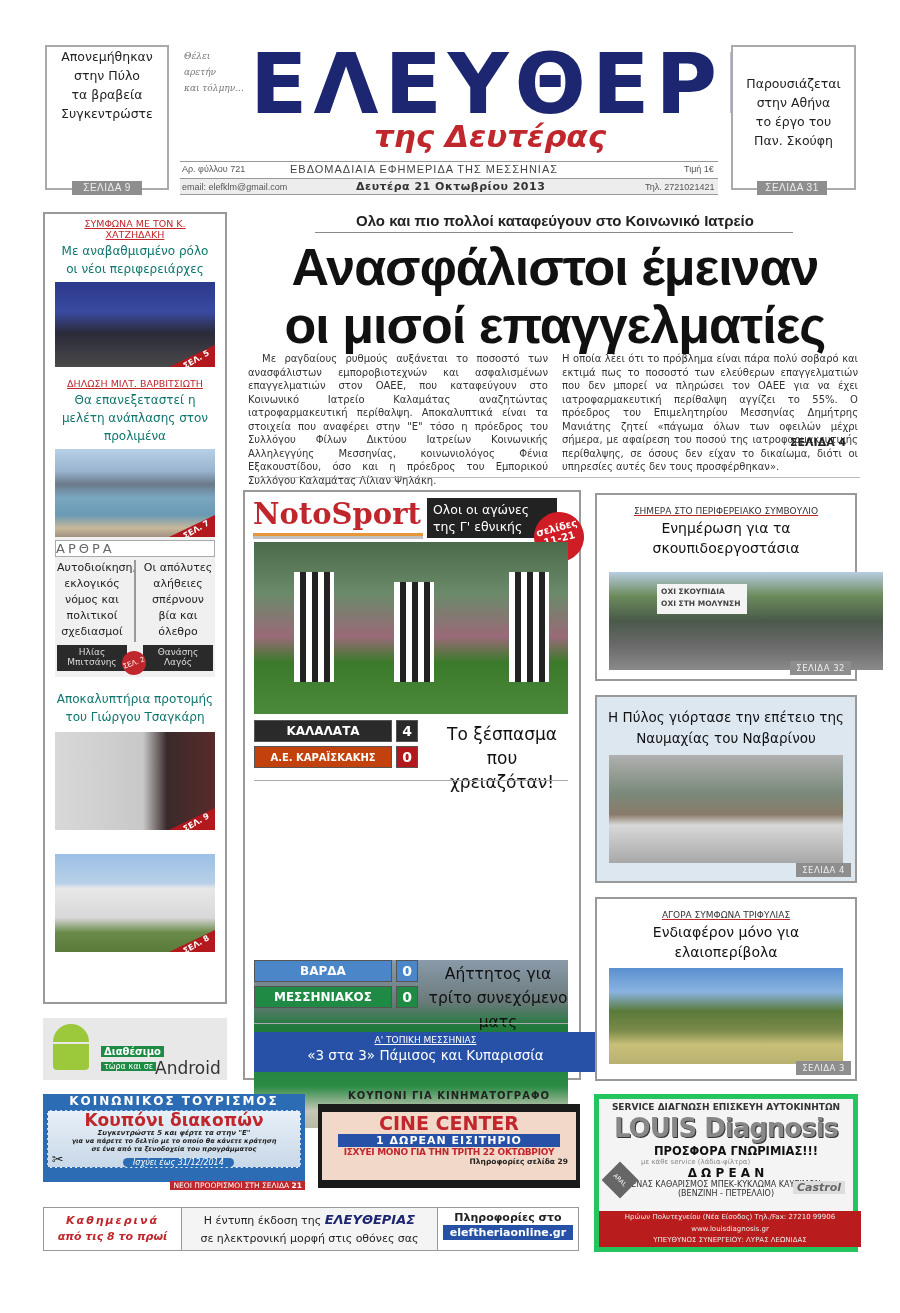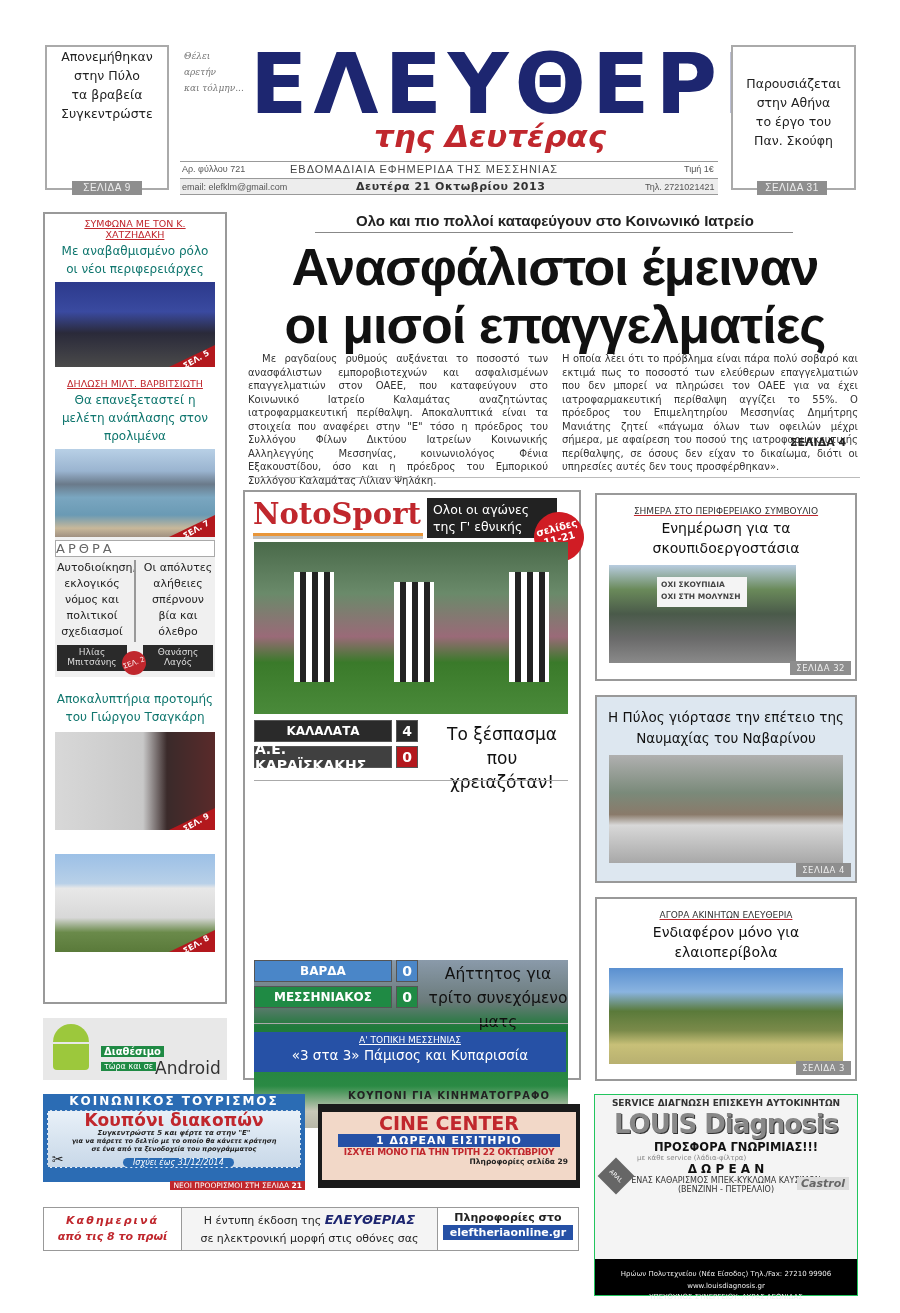--- a/index.html
+++ b/index.html
@@ -140,21 +140,21 @@
   <div style="position:absolute;left:140px;top:40px;width:40px;height:100px;background:repeating-linear-gradient(90deg,#fff 0 6px,#222 6px 12px)"></div>
   <div style="position:absolute;left:255px;top:30px;width:40px;height:110px;background:repeating-linear-gradient(90deg,#fff 0 6px,#222 6px 12px)"></div>
 </div>
 
 <div class="abs" style="left:254px;top:720px">
   <div class="scorerow">
     <div class="team" style="background:#2a2a2a">ΚΑΛΑΛΑΤΑ</div>
     <div class="score" style="background:#2a2a2a">4</div>
   </div>
   <div class="scorerow">
-    <div class="team" style="background:#404040;font-size:14px">Α.Ε. ΚΑΡΑΪΣΚΑΚΗΣ</div>
+    <div class="team" style="background:#c2410c;font-size:10px">Α.Ε. ΚΑΡΑΪΣΚΑΚΗΣ</div>
     <div class="score" style="background:#b3181d">0</div>
   </div>
 </div>
 <div class="abs" style="left:432px;top:722px;width:140px;text-align:center;font-size:17px;line-height:24px;color:#111">Το ξέσπασμα που χρειαζόταν!</div>
 <div class="abs" style="left:254px;top:780px;width:314px;border-top:1px solid #aaa"></div>
 
 <div class="abs photo" style="left:254px;top:788px;width:314px;height:168px;background:linear-gradient(180deg,#8a9aaa 0%,#6a7a7a 25%,#1f7a3a 40%,#2a8a44 75%,#c8c8b8 90%,#b8b8a8 100%)"></div>
 
 <div class="abs" style="left:254px;top:960px">
   <div class="scorerow">
@@ -162,45 +162,45 @@
     <div class="score" style="background:#4a86c8">0</div>
   </div>
   <div class="scorerow">
     <div class="team" style="background:#1f8a44">ΜΕΣΣΗΝΙΑΚΟΣ</div>
     <div class="score" style="background:#1f8a44">0</div>
   </div>
 </div>
 <div class="abs" style="left:422px;top:962px;width:152px;text-align:center;font-size:15.5px;line-height:24px;color:#111">Αήττητος για τρίτο συνεχόμενο ματς</div>
 <div class="abs" style="left:254px;top:1023px;width:314px;border-top:1px solid #aaa"></div>
 
-<div class="abs" style="left:254px;top:1032px;width:312px;height:40px;background:#2651a6;color:#fff;text-align:center">
+<div class="abs" style="left:254px;top:1032px;width:343px;height:40px;background:#2651a6;color:#fff;text-align:center">
   <div style="font-size:9px;text-decoration:underline;margin-top:3px">Α' ΤΟΠΙΚΗ ΜΕΣΣΗΝΙΑΣ</div>
   <div style="font-size:13.5px;margin-top:2px">«3 στα 3» Πάμισος και Κυπαρισσία</div>
 </div>
 
 <div class="abs box" style="left:595px;top:493px;width:262px;height:188px;border-color:#999">
   <div style="font-size:9px;text-align:center;color:#333;margin-top:11px;text-decoration:underline;text-decoration-color:#c0272d">ΣΗΜΕΡΑ ΣΤΟ ΠΕΡΙΦΕΡΕΙΑΚΟ ΣΥΜΒΟΥΛΙΟ</div>
   <div style="font-size:14px;line-height:20px;text-align:center;color:#111;padding:2px 40px 0">Ενημέρωση για τα σκουπιδοεργοστάσια</div>
-  <div class="photo" style="margin:7px 0 0 12px;width:187px;height:98px;background:linear-gradient(180deg,#b8cce0 0%,#6a8a5a 25%,#4a5a4a 50%,#6a6a6a 75%,#8a8a8a 100%)">
+  <div class="photo" style="margin:14px 0 0 12px;width:274px;height:98px;background:linear-gradient(180deg,#b8cce0 0%,#6a8a5a 25%,#4a5a4a 50%,#6a6a6a 75%,#8a8a8a 100%)">
     <div style="position:absolute;left:48px;top:12px;width:90px;height:30px;background:#f4f4f4;color:#444;font-size:7.5px;font-weight:bold;padding:2px 4px;line-height:12px">
       <div>ΟΧΙ ΣΚΟΥΠΙΔΙΑ</div>
       <div>ΟΧΙ ΣΤΗ ΜΟΛΥΝΣΗ</div>
     </div>
   </div>
   <div class="pagechip">ΣΕΛΙΔΑ 32</div>
 </div>
 
 <div class="abs box" style="left:595px;top:695px;width:262px;height:188px;border-color:#999;background:#dde7f0">
   <div style="font-size:13.5px;line-height:21px;text-align:center;color:#111;padding:10px 8px 0">Η Πύλος γιόρτασε την επέτειο της Ναυμαχίας του Ναβαρίνου</div>
   <div class="photo" style="margin:6px 0 0 12px;width:234px;height:108px;background:linear-gradient(180deg,#b0b0b0 0%,#7a8a7a 35%,#8a7a6a 55%,#d8d8d8 65%,#a8a8a8 100%)"></div>
   <div class="pagechip">ΣΕΛΙΔΑ 4</div>
 </div>
 
 <div class="abs box" style="left:595px;top:897px;width:262px;height:184px;border-color:#999">
-  <div style="font-size:9px;text-align:center;color:#333;margin-top:11px;text-decoration:underline;text-decoration-color:#c0272d">ΑΓΟΡΑ ΑΚΙΝΗΤΩΝ ΕΛΕΥΘΕΡΙΑ</div>
+  <div style="font-size:9px;text-align:center;color:#333;margin-top:11px;text-decoration:underline;text-decoration-color:#c0272d">ΑΓΟΡΑ ΣΥΜΦΩΝΑ ΤΡΙΦΥΛΙΑΣ</div>
   <div style="font-size:14px;line-height:20px;text-align:center;color:#111;padding:2px 50px 0">Ενδιαφέρον μόνο για ελαιοπερίβολα</div>
   <div class="photo" style="margin:6px 0 0 12px;width:234px;height:96px;background:linear-gradient(180deg,#5a90d0 0%,#8ab4e0 25%,#5a7a3a 45%,#7a8a4a 65%,#c8c078 80%,#b8b070 100%)"></div>
   <div class="pagechip">ΣΕΛΙΔΑ 3</div>
 </div>
 
 <div class="abs" style="left:43px;top:1018px;width:184px;height:62px;background:#e8e8e8">
   <div style="position:absolute;left:8px;top:6px;width:40px;height:54px">
     <div style="width:36px;height:18px;background:#9cc83c;border-radius:18px 18px 0 0;margin-left:2px"></div>
     <div style="width:36px;height:26px;background:#9cc83c;margin:2px 0 0 2px;border-radius:0 0 4px 4px"></div>
   </div>
@@ -231,31 +231,31 @@
   <div style="position:absolute;left:0;top:14px;width:262px;height:84px;background:#1a1a1a;padding:8px 4px">
     <div style="background:#f2d8c8;height:68px;text-align:center">
       <div style="color:#c0272d;font-weight:bold;font-size:19px;line-height:22px">CINE CENTER</div>
       <div style="background:#2651a6;color:#fff;font-weight:bold;font-size:11px;margin:0 16px;letter-spacing:1px">1 ΔΩΡΕΑΝ ΕΙΣΙΤΗΡΙΟ</div>
       <div style="color:#c0272d;font-weight:bold;font-size:9px;letter-spacing:-.3px">ΙΣΧΥΕΙ ΜΟΝΟ ΓΙΑ ΤΗΝ ΤΡΙΤΗ 22 ΟΚΤΩΒΡΙΟΥ</div>
       <div style="font-size:7.5px;font-weight:bold;text-align:right;padding-right:8px;color:#222">Πληροφορίες σελίδα 29</div>
     </div>
   </div>
 </div>
 
-<div class="abs" style="left:594px;top:1094px;width:264px;height:202px;border:1px solid #22c55e;background:#f4f4f4">
+<div class="abs" style="left:594px;top:1094px;width:264px;height:158px;border:5px solid #22c55e;background:#f4f4f4">
   <div style="font-size:9px;font-weight:bold;text-align:center;color:#333;margin-top:3px">SERVICE ΔΙΑΓΝΩΣΗ ΕΠΙΣΚΕΥΗ ΑΥΤΟΚΙΝΗΤΩΝ</div>
   <div style="font-size:26px;font-weight:bold;color:#888;text-align:center;letter-spacing:-1px;line-height:32px;text-shadow:1px 1px 0 #333">LOUIS Diagnosis</div>
   <div style="position:absolute;left:8px;top:68px;width:26px;height:26px;background:#666;color:#fff;font-size:6px;text-align:center;line-height:26px;transform:rotate(45deg)">ARAL</div>
   <div style="font-size:11.5px;font-weight:bold;text-align:center;color:#111;margin-left:20px">ΠΡΟΣΦΟΡΑ ΓΝΩΡΙΜΙΑΣ!!!</div>
   <div style="font-size:7px;color:#888;margin-left:42px">με κάθε service (λάδια-φίλτρα)</div>
   <div style="position:absolute;right:8px;top:82px;font-size:11px;font-style:italic;font-weight:bold;color:#666;background:#ddd;padding:0 4px">Castrol</div>
   <div style="font-size:12px;font-weight:bold;text-align:center;color:#111">Δ Ω Ρ Ε Α Ν</div>
   <div style="font-size:8px;text-align:center;color:#333">ΕΝΑΣ ΚΑΘΑΡΙΣΜΟΣ ΜΠΕΚ-ΚΥΚΛΩΜΑ ΚΑΥΣΙΜΩΝ</div>
   <div style="font-size:8px;text-align:center;color:#333">(ΒΕΝΖΙΝΗ - ΠΕΤΡΕΛΑΙΟ)</div>
-  <div style="position:absolute;left:0;bottom:0;width:262px;height:36px;background:#000000;color:#eee;font-size:7px;text-align:center;line-height:11.5px;padding-top:10px">
+  <div style="position:absolute;left:0;bottom:0;width:262px;height:36px;background:#b91c1c;color:#eee;font-size:7px;text-align:center;line-height:11.5px;padding-top:1px">
     <div>Ηρώων Πολυτεχνείου (Νέα Είσοδος) Τηλ./Fax: 27210 99906</div>
     <div>www.louisdiagnosis.gr</div>
     <div>ΥΠΕΥΘΥΝΟΣ ΣΥΝΕΡΓΕΙΟΥ: ΛΥΡΑΣ ΛΕΩΝΙΔΑΣ</div>
   </div>
 </div>
 
 <div class="abs" style="left:43px;top:1207px;width:536px;height:44px;border:1px solid #999;display:flex;background:#fff">
   <div style="width:138px;text-align:center;color:#c0272d;font-style:italic;font-weight:bold;font-size:11px;line-height:16px;padding-top:5px;border-right:1px solid #999">
     <div style="letter-spacing:2px">Καθημερινά</div>
     <div>από τις 8 το πρωί</div>

